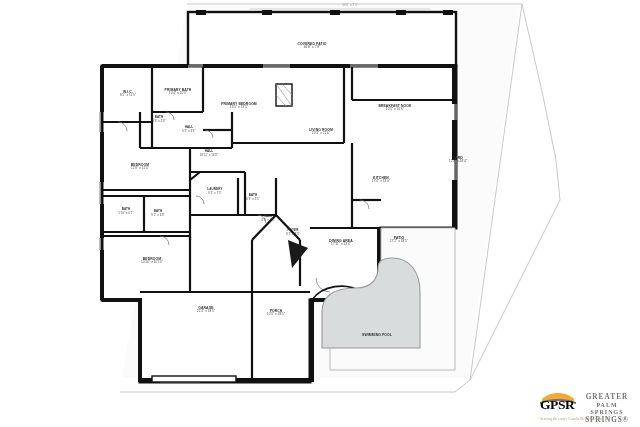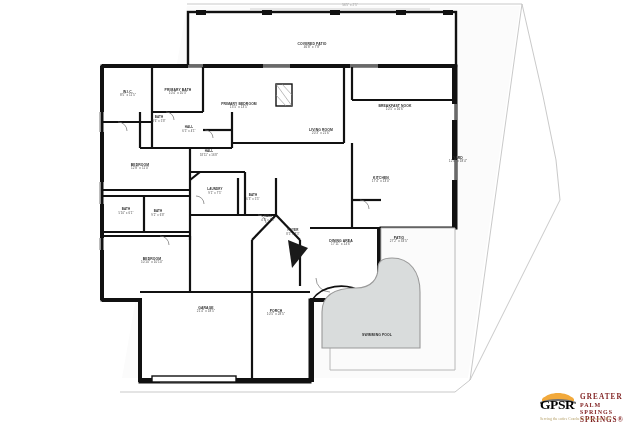--- a/index.html
+++ b/index.html
@@ -63,36 +63,37 @@
     position: absolute;
     right: 6px;
     bottom: 6px;
     width: 96px;
     height: 36px;
   }
   #logo .logo-inner {
     position: relative;
     width: 100%;
     height: 100%;
+    text-align: center;
   }
   .logo-gpsr {
     position: absolute;
     left: 2px;
     top: 12px;
     font-size: 13.5px;
     font-weight: 700;
     letter-spacing: -0.4px;
     font-family: "Liberation Serif", serif;
   }
   .logo-words {
     position: absolute;
     left: 42px;
     top: 8px;
     font-family: "Liberation Serif", serif;
-    color: #7f1d1d;
+    color: #737373;
     line-height: 1.22;
   }
   .logo-words .w1 { font-size: 7.2px; font-weight: 700; letter-spacing: 1.1px; }
   .logo-words .w2 { font-size: 6.0px; font-weight: 700; letter-spacing: 1.0px; }
   .logo-words .w3 { font-size: 7.2px; font-weight: 700; letter-spacing: 0.9px; }
   .logo-tag {
     position: absolute;
     left: 2px;
     bottom: 0px;
     font-size: 3.6px;

